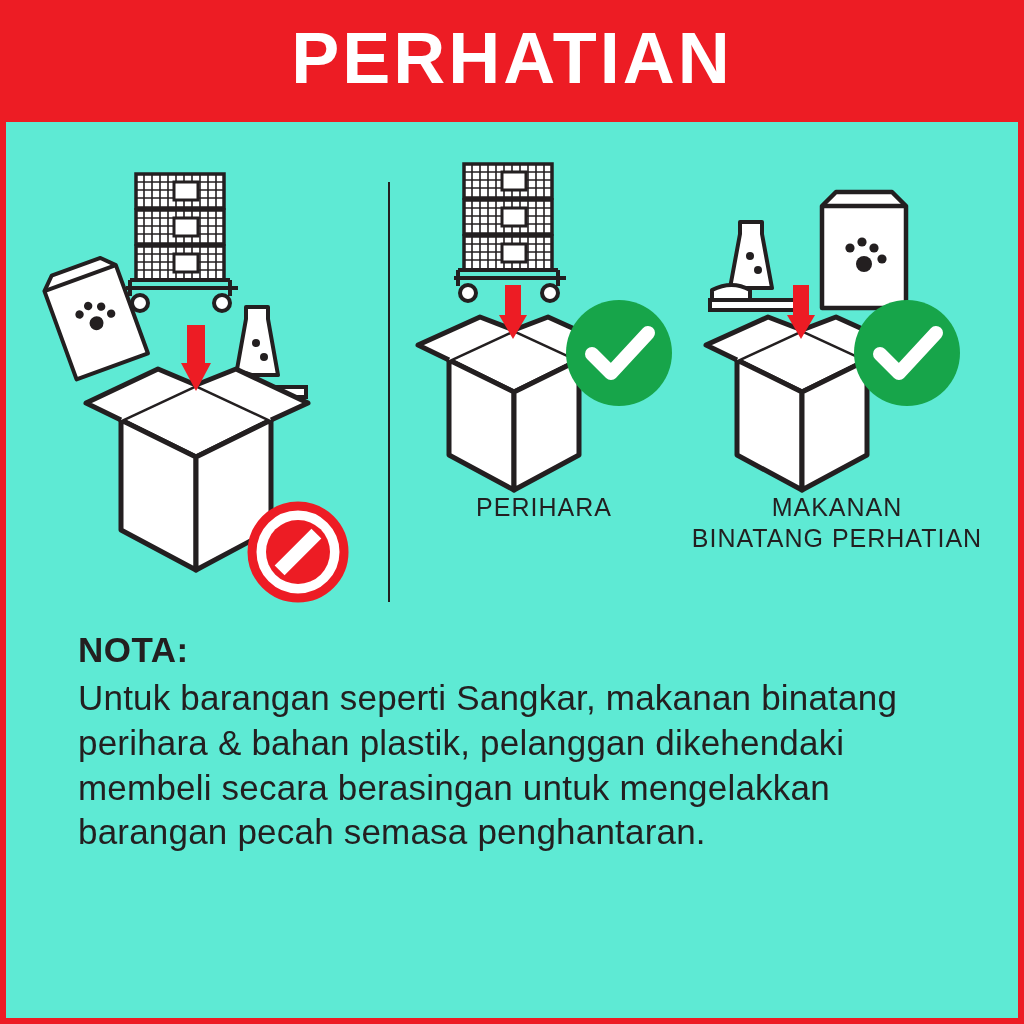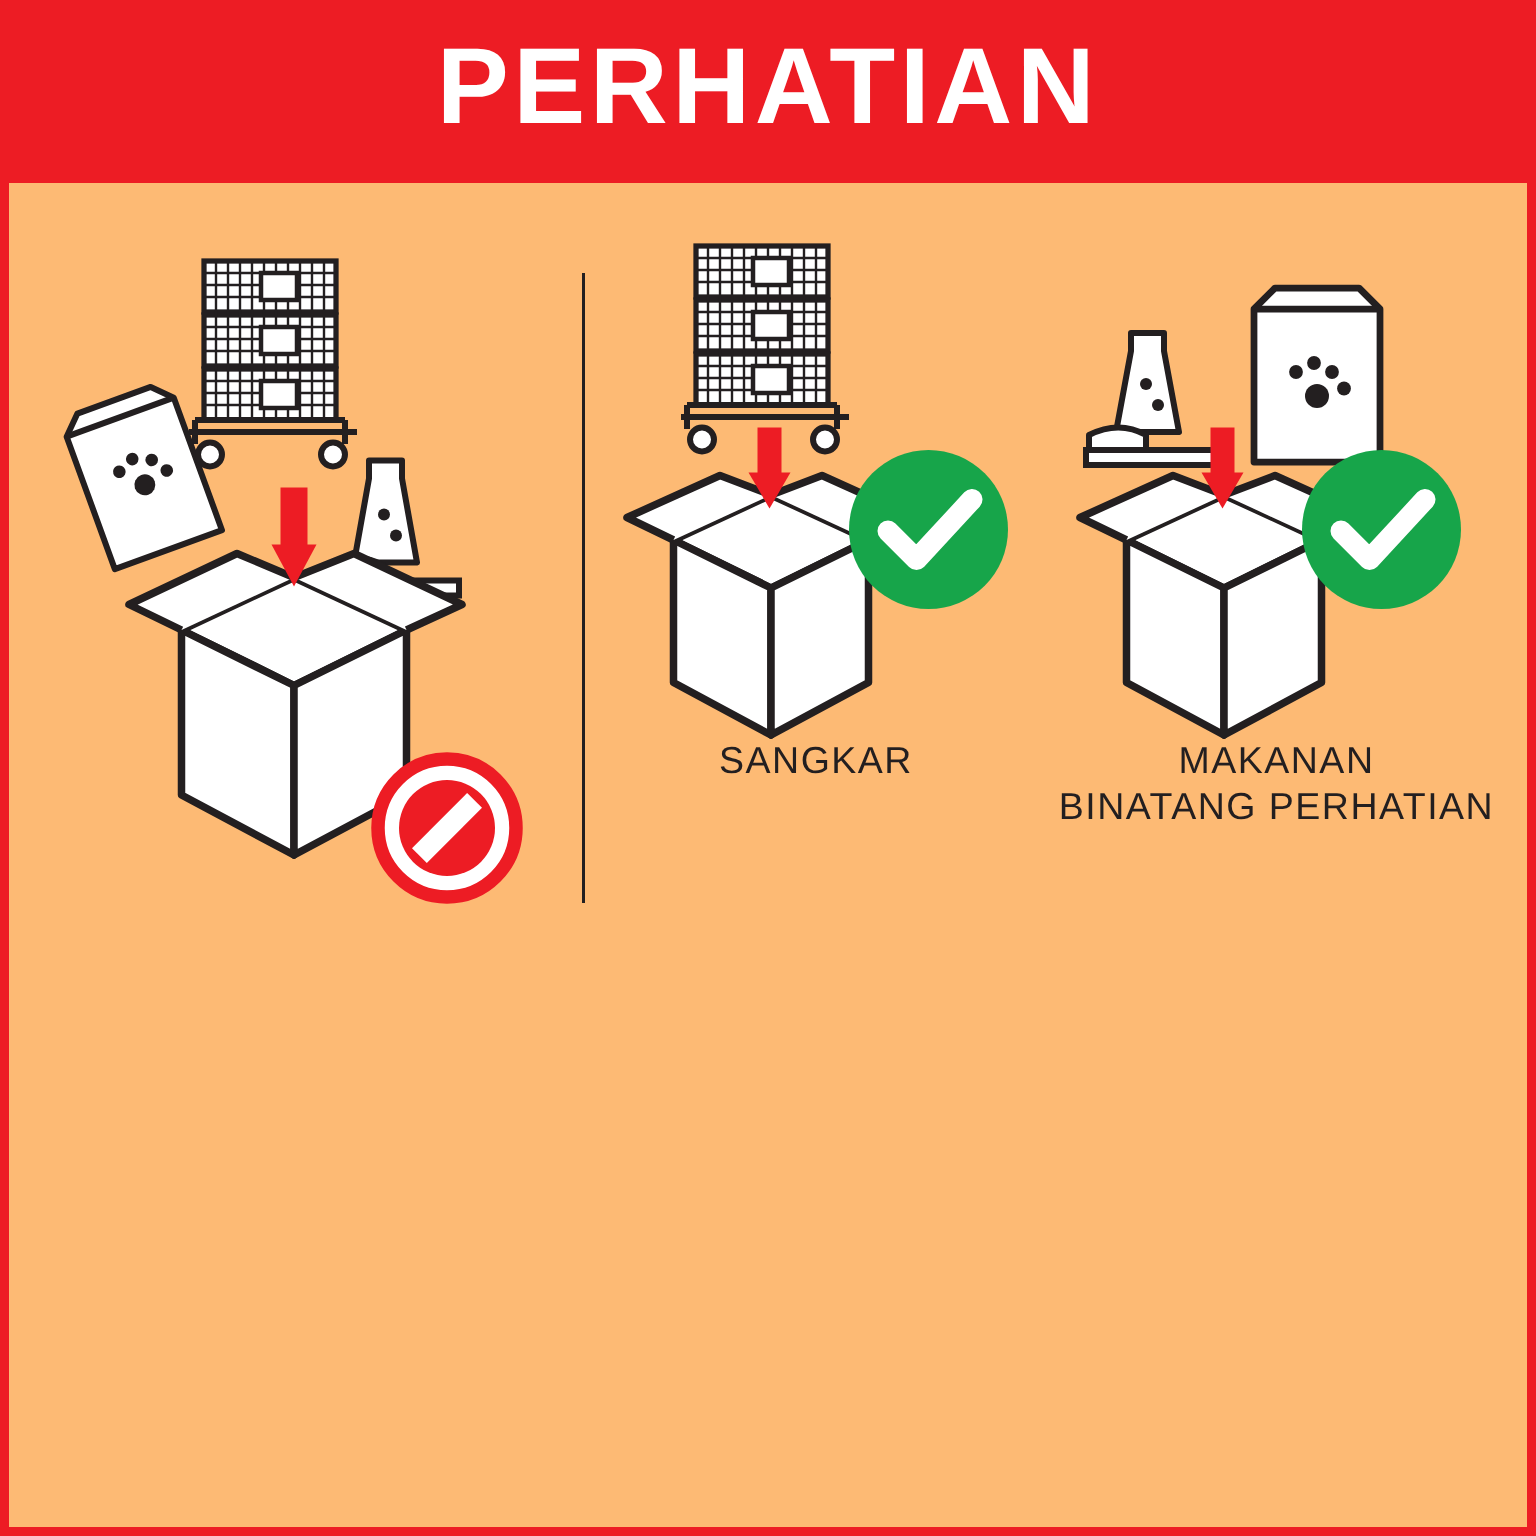--- a/index.html
+++ b/index.html
@@ -14,21 +14,21 @@
     overflow: hidden;
   }
   .page {
     position: relative;
     width: 1024px;
     height: 1024px;
     box-sizing: border-box;
     border-left: 6px solid #ed1c24;
     border-right: 6px solid #ed1c24;
     border-bottom: 6px solid #ed1c24;
-    background: #fdba74;
+    background: #5eead4;
   }
   .banner {
     position: absolute;
     top: -6px;
     left: -6px;
     width: 1024px;
     height: 128px;
     background: #ed1c24;
     display: flex;
     align-items: center;
@@ -58,21 +58,21 @@
     height: 420px;
     background: #231f20;
   }
 
   .panel {
     position: absolute;
     top: 0;
   }
   .panel-bad { left: 10px; width: 370px; height: 470px; }
   .panel-cage { left: 398px; width: 280px; height: 470px; }
-  .panel-food { left: 690px; width: 310px; height: 470px; }
+  .panel-food { left: 676px; width: 310px; height: 470px; }
 
   .caption {
     position: absolute;
     width: 100%;
     text-align: center;
     font-size: 25px;
     letter-spacing: 1px;
     color: #231f20;
     line-height: 1.25;
     font-family: "Liberation Sans", sans-serif;
@@ -244,21 +244,21 @@
         <g transform="translate(95,145)">
           <rect x="6" y="0" width="16" height="34" fill="#ed1c24"></rect>
           <path d="M0 30 L28 30 L14 54 Z" fill="#ed1c24"></path>
         </g>
 
         <g transform="translate(162,160)">
           <circle cx="53" cy="53" r="53" fill="#17a54a"></circle>
           <path d="M26 54 L45 73 L82 33" fill="none" stroke="#ffffff" stroke-width="14" stroke-linecap="round" stroke-linejoin="round"></path>
         </g>
       </svg>
-      <div class="caption cap-cage">SANGKAR</div>
+      <div class="caption cap-cage">PERIHARA</div>
     </div>
 
     <div class="panel panel-food">
       <svg width="310" height="360" viewBox="0 0 310 360">
         <g transform="translate(28,80)">
           <path d="M30 2 L52 2 L52 14 L62 68 L20 68 L30 14 Z" fill="#fff" stroke="#231f20" stroke-width="4" stroke-linejoin="round"></path>
           <circle cx="40" cy="36" r="4" fill="#231f20"></circle>
           <circle cx="48" cy="50" r="4" fill="#231f20"></circle>
           <path d="M2 70 Q22 60 40 70 L40 80 L2 80 Z" fill="#fff" stroke="#231f20" stroke-width="4" stroke-linejoin="round"></path>
           <rect x="0" y="80" width="88" height="10" fill="#fff" stroke="#231f20" stroke-width="4"></rect>
@@ -293,14 +293,18 @@
         </g>
       </svg>
       <div class="caption cap-food">
         <div>MAKANAN</div>
         <div>BINATANG PERHATIAN</div>
       </div>
     </div>
 
   </div>
 
+  <div class="note">
+    <p class="note-title">NOTA:</p>
+    <p class="note-body">Untuk barangan seperti Sangkar, makanan binatang perihara &amp; bahan plastik, pelanggan dikehendaki membeli secara berasingan untuk mengelakkan barangan pecah semasa penghantaran.</p>
+  </div>
 
 </div>
 
 </body></html>

